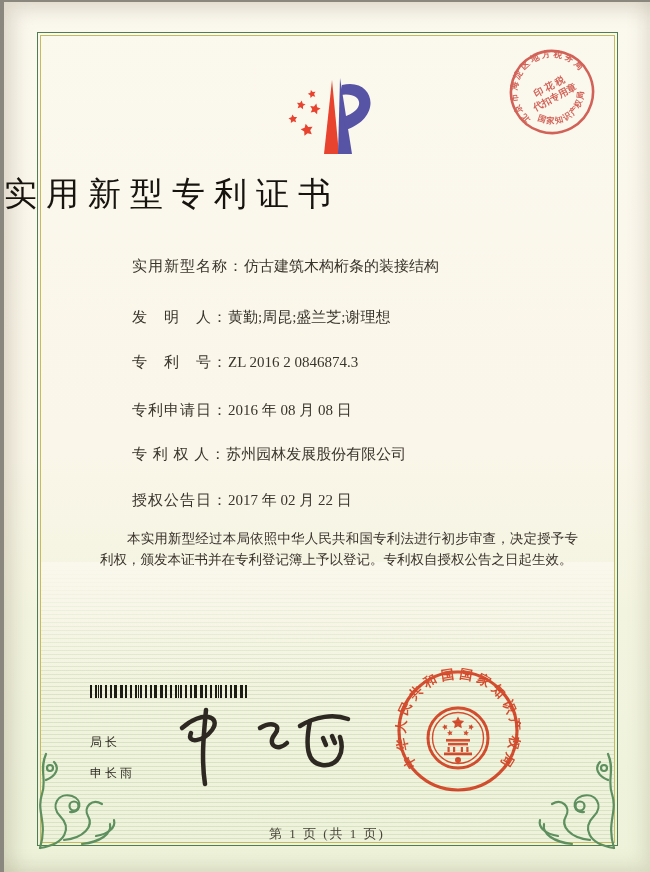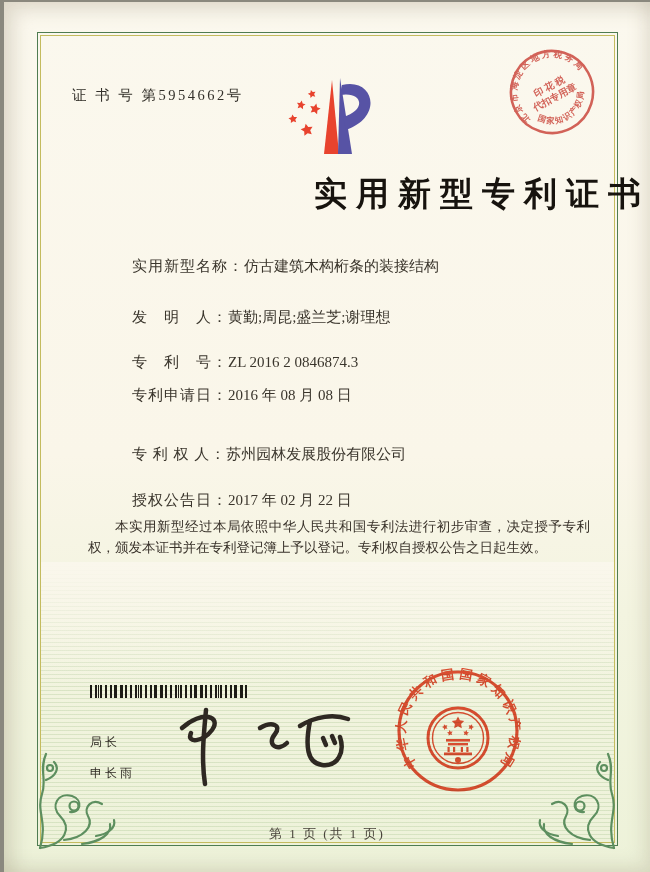--- a/index.html
+++ b/index.html
@@ -25,32 +25,32 @@
   }
   .frame-inner{
     position:absolute;inset:2px;border:1px solid #c4bb5e;
   }
   .cert-no{
     position:absolute;left:68px;top:84px;
     font-size:14.5px;letter-spacing:2.5px;color:#33302a;
   }
   .logo{position:absolute;left:278px;top:74px;width:100px;height:86px;}
   .title{
-    position:absolute;left:0;top:170px;width:100%;text-align:right;
-    font-size:33px;font-weight:700;letter-spacing:9px;color:#17130e;
+    position:absolute;left:0;top:170px;width:100%;text-align:left;
+    font-size:33px;font-weight:400;letter-spacing:9px;color:#17130e;
   }
   .fields{position:absolute;left:84px;top:0;width:500px;}
   .field-row{position:absolute;left:0;white-space:nowrap;font-size:15px;color:#3a352c;}
   .field-row .lbl{letter-spacing:1px;margin-left:44px;}
-  .r1{top:255px}.r2{top:306px}.r3{top:351px}.r4{top:384px}.r5{top:443px}.r6{top:489px}
+  .r1{top:255px}.r2{top:306px}.r3{top:351px}.r4{top:399px}.r5{top:443px}.r6{top:489px}
   .body-text{
     position:absolute;left:84px;right:60px;top:515px;
     font-size:13.5px;line-height:20.5px;color:#39322a;text-align:justify;
   }
-  .body-text p{margin:0;text-indent:2em;}
+  .body-text p{margin:12px;text-indent:2em;}
   .barcode{
     position:absolute;left:86px;top:683px;width:158px;height:13px;
     background:
       repeating-linear-gradient(90deg,#1c1b15 0 2px,rgba(0,0,0,0) 2px 5px),
       repeating-linear-gradient(90deg,#1c1b15 0 1px,rgba(0,0,0,0) 1px 8px);
   }
   .commissioner{position:absolute;left:86px;top:725px;font-size:12px;color:#2e2a23;letter-spacing:3px;line-height:31px;}
   .signature{position:absolute;left:162px;top:692px;width:195px;height:98px;}
   .seal{position:absolute;left:391px;top:666px;width:126px;height:126px;opacity:.93;mix-blend-mode:multiply;}
   .seal-date{
@@ -99,21 +99,20 @@
       <path d="M10,108 C18,82 6,72 12,54 C17,40 9,30 16,14"></path>
       <path d="M34,100 C54,98 64,86 58,76 C53,67 62,58 72,64"></path>
       <path d="M52,104 C70,102 82,94 80,84"></path>
       <path d="M16,40 C26,36 30,28 24,22"></path>
       <circle cx="44" cy="66" r="4.5"></circle>
       <circle cx="20" cy="28" r="3"></circle>
       <path d="M66,96 C78,94 86,88 84,80"></path>
     </g>
   </svg>
 
-  <div class="cert-no">证 书 号 第5954662号</div>
 
   <svg class="logo" viewBox="0 0 100 84">
     <defs>
       <path id="star" d="M0,-1 L0.294,-0.405 L0.951,-0.309 L0.476,0.155 L0.588,0.809 L0,0.5 L-0.588,0.809 L-0.476,0.155 L-0.951,-0.309 L-0.294,-0.405 Z"></path>
     </defs>
     <g fill="#e8432e">
       <use href="#star" transform="translate(30,17) scale(4.2) rotate(-15)"></use>
       <use href="#star" transform="translate(19,28) scale(4.6) rotate(10)"></use>
       <use href="#star" transform="translate(11,42) scale(4.6) rotate(-8)"></use>
       <use href="#star" transform="translate(33,32) scale(5.6) rotate(14)"></use>

